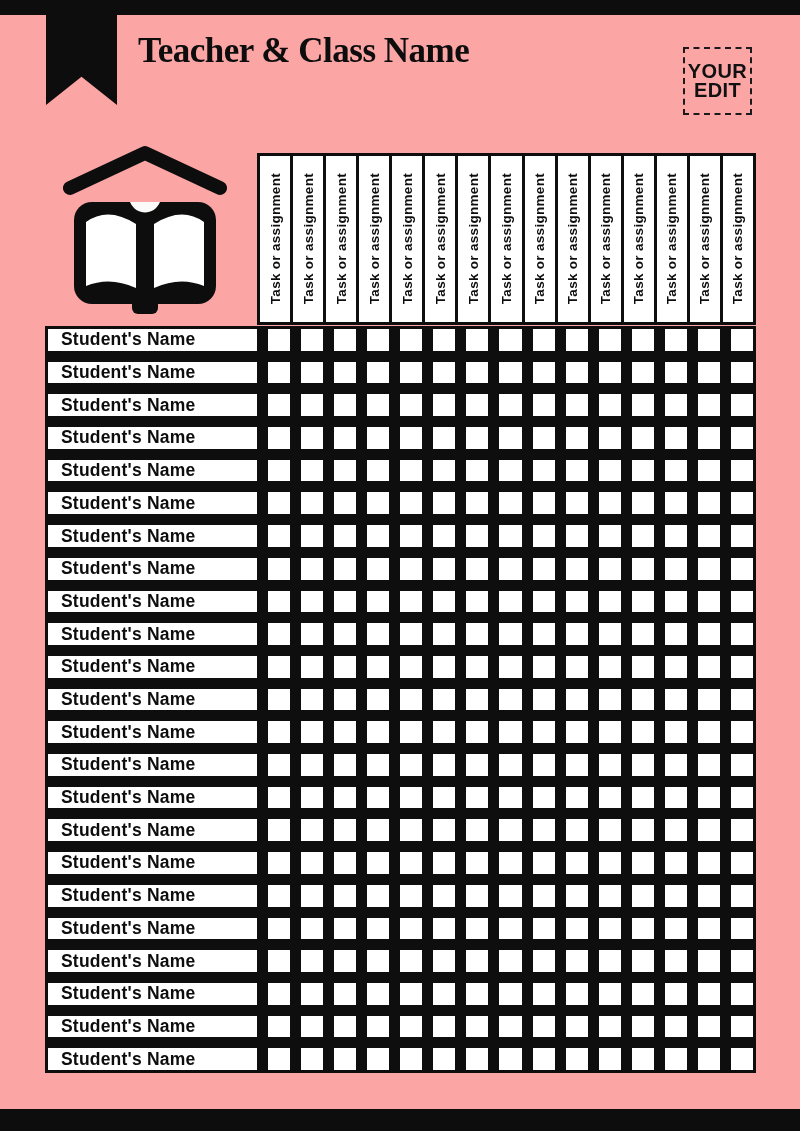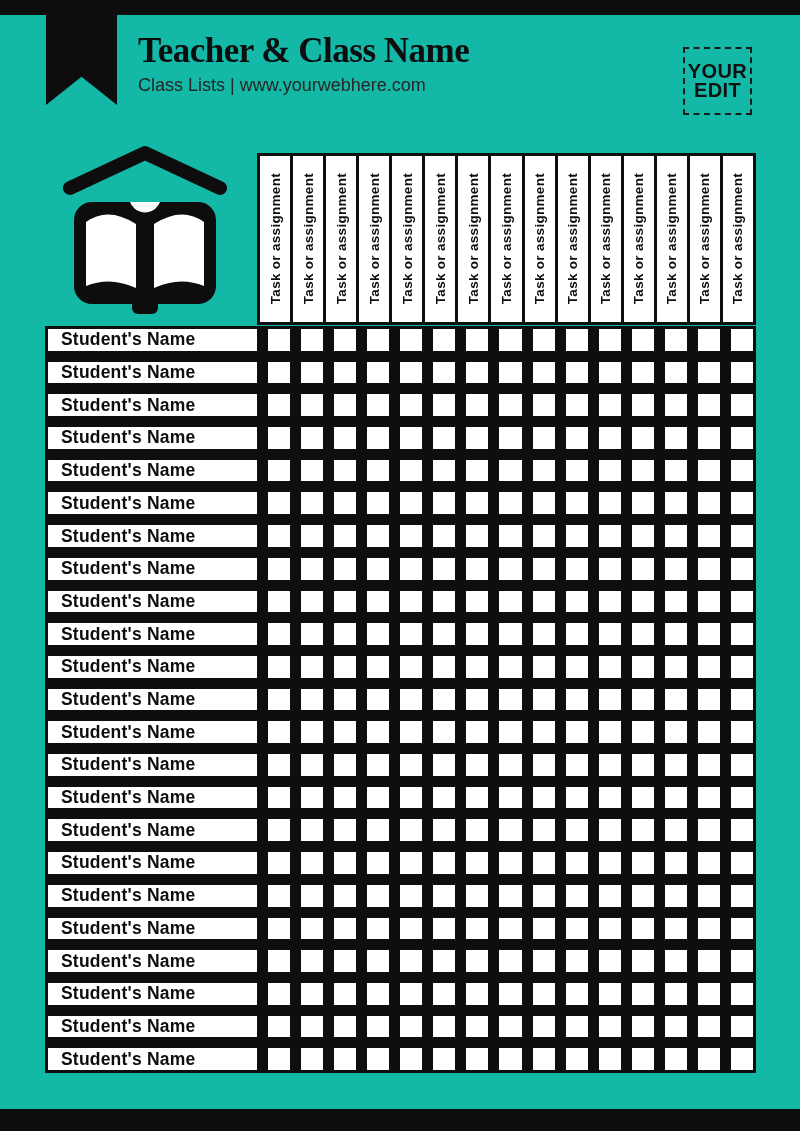--- a/index.html
+++ b/index.html
@@ -1,18 +1,18 @@
 <!DOCTYPE html>
 <html><head>
 <meta charset="utf-8">
 <style>
   html,body{margin:0;padding:0;background:#e8e8e8;}
   .page{
     position:relative;width:800px;height:1131px;margin:0 auto;
-    background:#14b8a6;overflow:hidden;
+    background:#fca5a5;overflow:hidden;
     font-family:"Liberation Sans",sans-serif;color:#0e0e0e;
   }
   .topbar{position:absolute;left:0;top:0;width:800px;height:15px;background:#0d0d0d;}
   .bottombar{position:absolute;left:0;top:1109px;width:800px;height:22px;background:#0d0d0d;}
   .ribbon{
     position:absolute;left:46px;top:14px;width:71px;height:91px;background:#0d0d0d;
     clip-path:polygon(0 0,100% 0,100% 100%,50% 69%,0 100%);
   }
   .header-block{position:absolute;left:138px;top:33px;}
   .page-title{
@@ -55,21 +55,20 @@
 
 <div class="page">
 
   <div class="topbar"></div>
 
   <div class="ribbon"></div>
 
   <div class="header-block">
     <div class="page-title">Teacher &amp; Class Name</div>
     <div class="sub">
-      <div>Class Lists | www.yourwebhere.com</div>
     </div>
   </div>
 
   <div class="logo-box">
     <span>YOUR</span>
     <span>EDIT</span>
   </div>
 
   <svg class="book-icon" width="166" height="182" viewBox="0 0 166 182">
     <path d="M8,48 L83,13 L158,48" fill="none" stroke="#0d0d0d" stroke-width="14" stroke-linecap="round" stroke-linejoin="round"></path>

